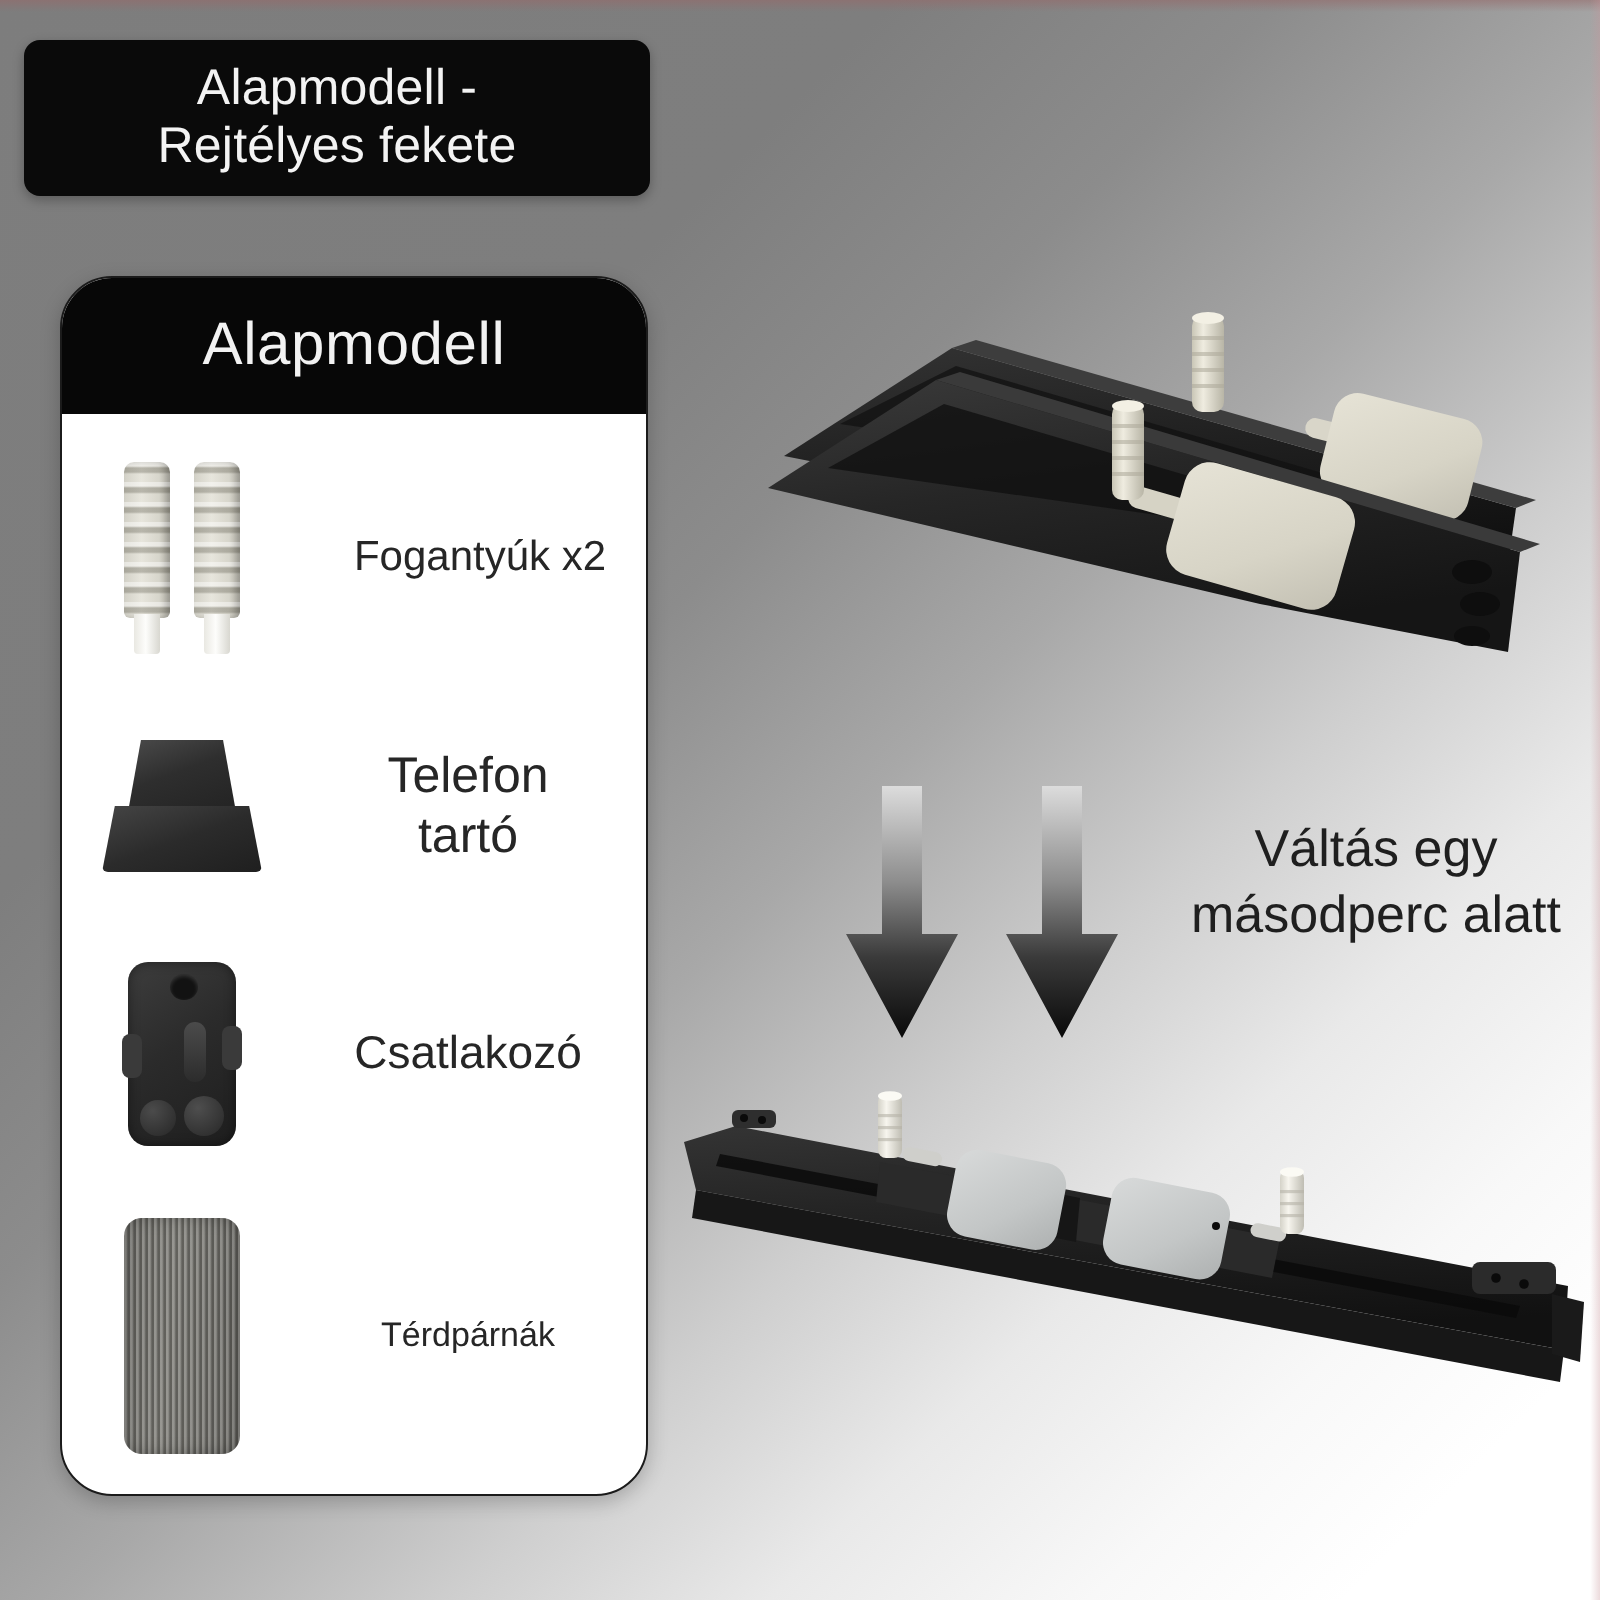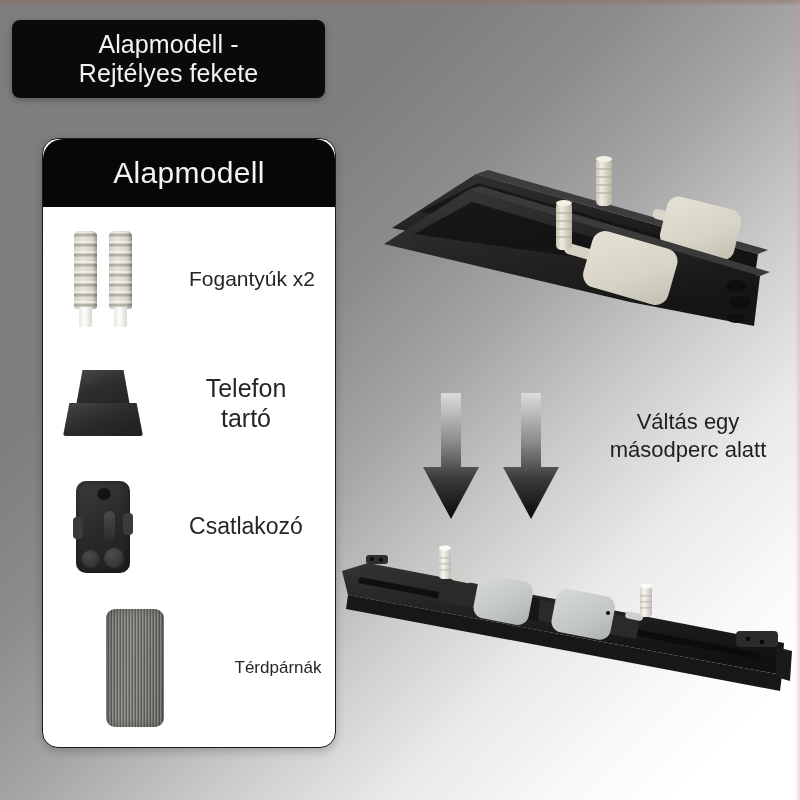--- a/index.html
+++ b/index.html
@@ -62,25 +62,25 @@
     font-size: 25px;
     line-height: 1.18;
     text-align: center;
     letter-spacing: .1px;
     white-space: pre-line;
   }
 
   
   #partsCard {
     position: absolute;
-    left: 42px; top: 138px;
+    left: 30px; top: 138px;
     width: 292px; height: 608px;
     background: #ffffff;
     border: 1.6px solid #1b1b1b;
-    border-radius: 16px;
+    border-radius: 26px;
     box-shadow: 0 3px 10px rgba(0,0,0,.22);
     overflow: hidden;
   }
   #cardHeader {
     height: 68px;
     background: #070707;
     display: flex;
     align-items: center;
     justify-content: center;
     border-top-left-radius: 20px;
@@ -114,21 +114,21 @@
     color: #262626;
     text-align: center;
     line-height: 1.2;
     padding-right: 6px;
     white-space: pre-line;
   }
 
   #row0 { top: 8px;   height: 128px; gap: 12px; }
   #row1 { top: 138px; height: 116px; }
   #row2 { top: 258px; height: 124px; }
-  #row3 { top: 386px; height: 150px; margin-left: 32px; }
+  #row3 { top: 386px; height: 150px; }
 
   #row0 .part-label { font-size: 21px; }
   #row1 .part-label { font-size: 25px; }
   #row2 .part-label { font-size: 23px; }
   #row3 .part-label { font-size: 17px; }
 
   
   .handles { position: relative; width: 66px; height: 96px; }
   .handle {
     position: absolute;
@@ -258,21 +258,21 @@
   #arrowLeft { left: 4px; }
   #arrowRight { left: 84px; }
 
   
   #speedCaption {
     position: absolute;
     left: 588px; top: 408px;
     width: 200px;
     text-align: center;
     color: #1f1f1f;
-    font-size: 22px;
+    font-size: 26px;
     line-height: 1.28;
     white-space: pre-line;
   }
 </style>
 </head>
 <body>
 
 <div id="stage">
 
   <div id="topTint"></div>

